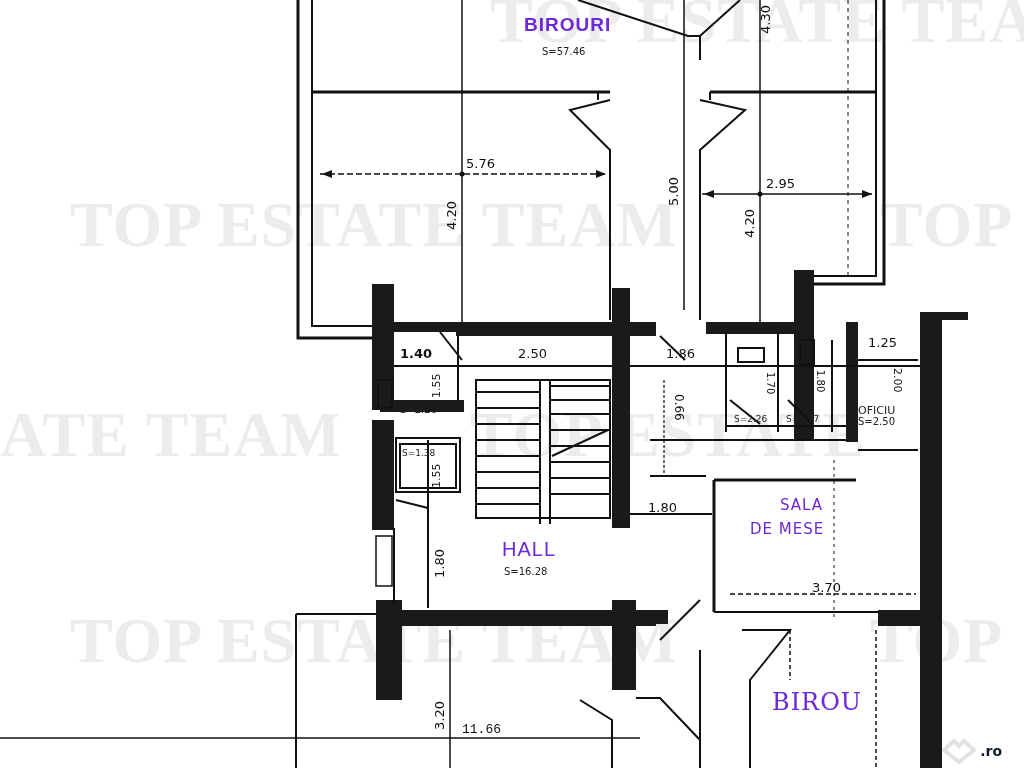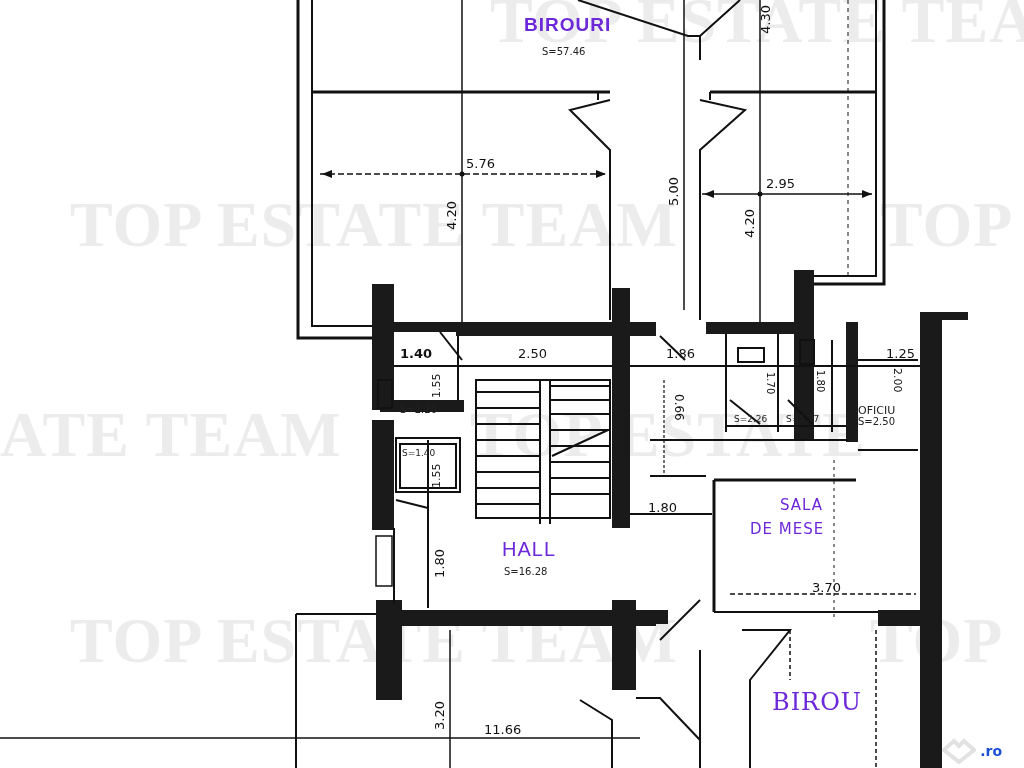--- a/index.html
+++ b/index.html
@@ -20,21 +20,21 @@
     }
     .area { position: absolute; font-family: "DejaVu Sans", sans-serif; font-size: 10px; color: #222; white-space: nowrap; }
     .dim { position: absolute; font-family: "DejaVu Sans", sans-serif; font-size: 13px; color: #111; white-space: nowrap; }
     .dim.v { transform: rotate(-90deg); transform-origin: left top; }
     .dim.vr { transform: rotate(90deg); transform-origin: left top; }
     .logo {
       position: absolute; right: 22px; bottom: 4px; color: #e6e6e6;
       font-family: "DejaVu Sans", sans-serif; font-weight: bold; font-size: 26px;
       display: flex; align-items: center; gap: 4px;
     }
-    .logo .tld { font-size: 14px; color: #1d4ed8; }
+    .logo .tld { font-size: 14px; color: #0f172a; }
   </style>
 </head>
 <body>
 
 <div>
   <div class="wm" style="left:490px;top:-16px">TOP ESTATE TEAM</div>
   <div class="wm" style="left:70px;top:188px">TOP ESTATE TEAM</div>
   <div class="wm" style="left:0px;top:398px">ATE TEAM</div>
   <div class="wm" style="left:470px;top:398px">TOP ESTATE</div>
   <div class="wm" style="left:70px;top:604px">TOP ESTATE TEAM</div>
@@ -181,42 +181,42 @@
 <div class="room-label" style="left:780px;top:496px;font-size:15px;">SALA</div>
 <div class="room-label" style="left:750px;top:520px;font-size:15px;">DE MESE</div>
 
 <div class="room-label" style="left:772px;top:688px;font-size:24px;font-family:'DejaVu Serif',serif;">BIROU</div>
 
 <div class="area" style="left:858px;top:404px;font-size:11px;">OFICIU</div>
 <div class="area" style="left:858px;top:416px;">S=2.50</div>
 <div class="area" style="left:734px;top:414px;font-size:9px;">S=2.26</div>
 <div class="area" style="left:786px;top:414px;font-size:9px;">S=1.77</div>
 <div class="area" style="left:400px;top:404px;">S=2.20</div>
-<div class="area" style="left:402px;top:448px;font-size:9px;">S=1.40</div>
+<div class="area" style="left:402px;top:448px;font-size:9px;">S=1.38</div>
 
 <div class="dim" style="left:466px;top:156px;">5.76</div>
 <div class="dim v" style="left:444px;top:230px;">4.20</div>
 <div class="dim v" style="left:666px;top:206px;">5.00</div>
 <div class="dim" style="left:766px;top:176px;">2.95</div>
 <div class="dim v" style="left:742px;top:238px;">4.20</div>
 <div class="dim v" style="left:758px;top:34px;">4.30</div>
 <div class="dim" style="left:400px;top:346px;font-weight:bold;">1.40</div>
 <div class="dim" style="left:518px;top:346px;">2.50</div>
 <div class="dim" style="left:666px;top:346px;text-align:right;">1.86</div>
-<div class="dim" style="left:868px;top:346px;margin-left:18px;">1.25</div>
+<div class="dim" style="left:868px;top:335px;">1.25</div>
 <div class="dim v" style="left:430px;top:398px;font-size:11px;">1.55</div>
 <div class="dim v" style="left:430px;top:488px;font-size:11px;">1.55</div>
 <div class="dim vr" style="left:686px;top:394px;font-size:12px;">0.66</div>
 <div class="dim" style="left:648px;top:500px;">1.80</div>
 <div class="dim v" style="left:432px;top:578px;">1.80</div>
 <div class="dim vr" style="left:826px;top:370px;font-size:10px;">1.80</div>
 <div class="dim vr" style="left:776px;top:372px;font-size:10px;">1.70</div>
 <div class="dim vr" style="left:904px;top:368px;font-size:11px;">2.00</div>
 <div class="dim" style="left:812px;top:580px;">3.70</div>
 <div class="dim v" style="left:432px;top:730px;">3.20</div>
-<div class="dim" style="left:484px;top:722px;">11.66</div>
+<div class="dim" style="left:462px;top:722px;font-family:Liberation Mono, monospace;">11.66</div>
 
 <div class="logo">
   <svg width="34" height="26" viewBox="0 0 34 26">
     <path d="M2 12 L12 3 L17 8 L22 3 L32 12 L17 24 Z" fill="none" stroke="#e2e2e2" stroke-width="4"></path>
   </svg>
     <span class="tld">.ro</span>
 </div>
 
 </body></html>

